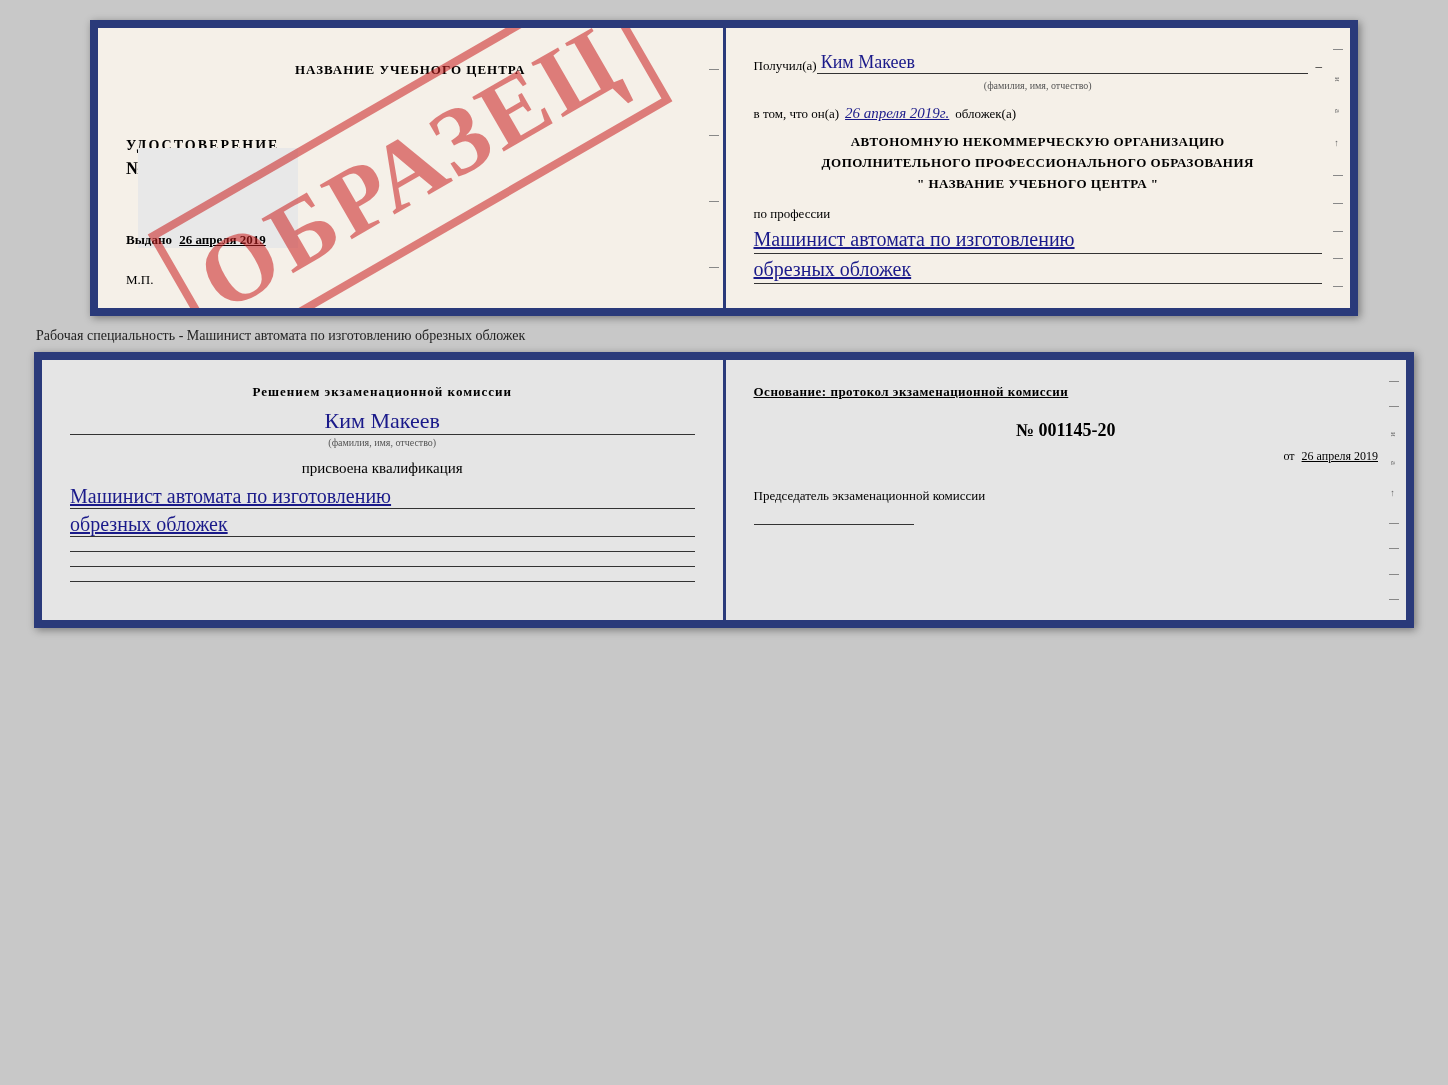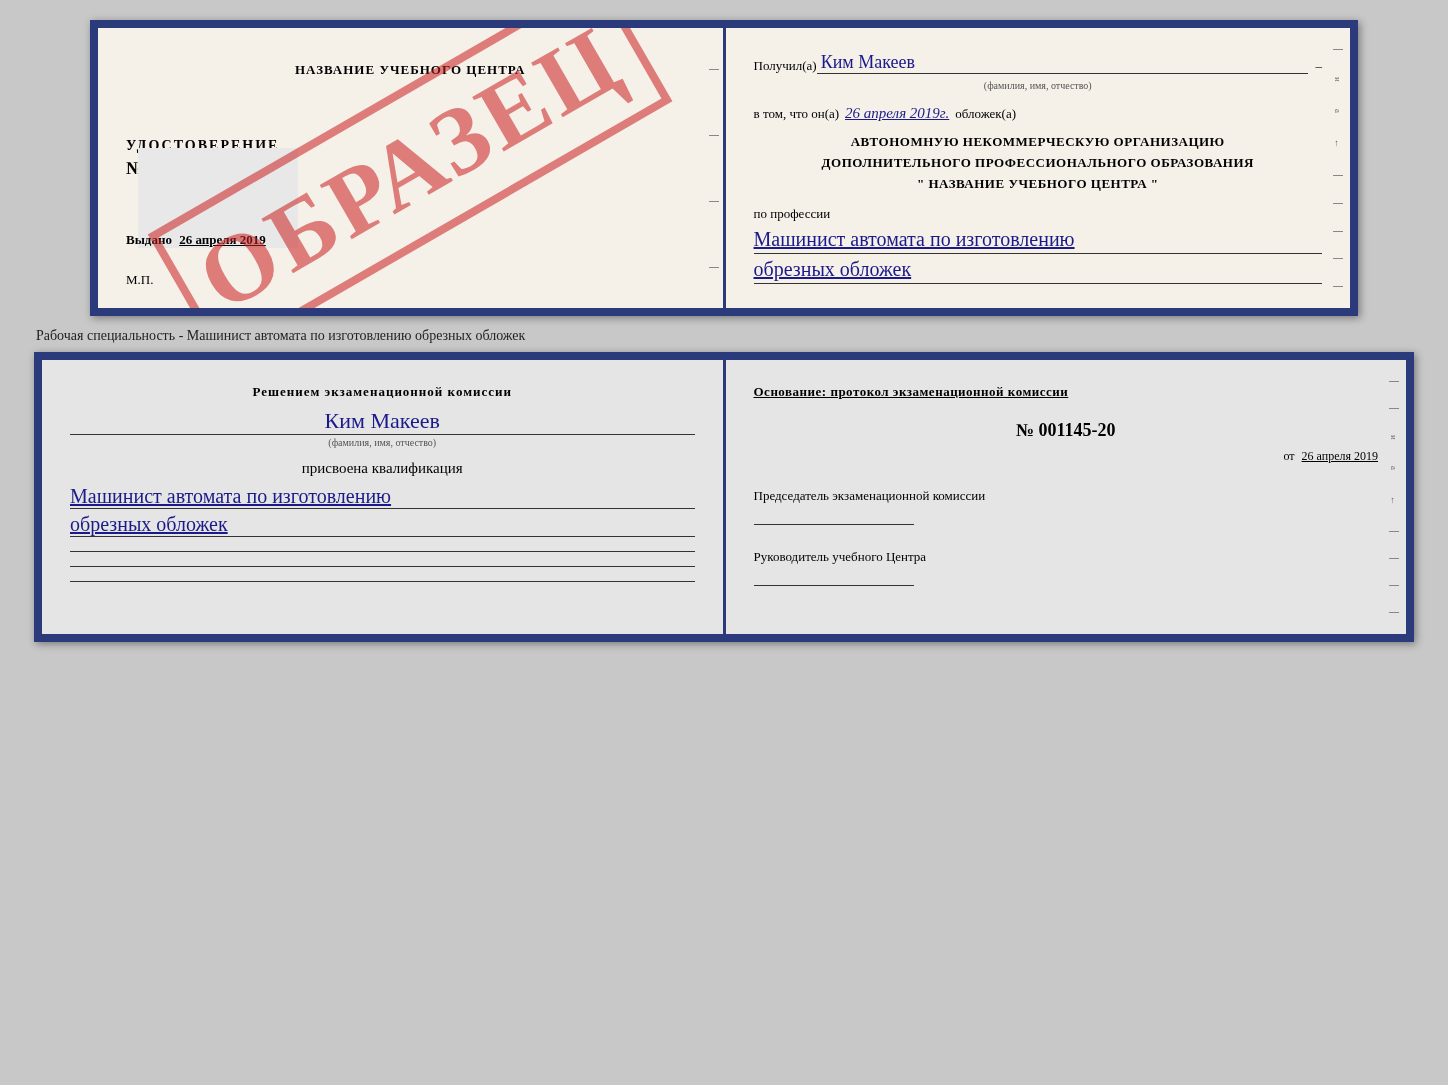--- a/index.html
+++ b/index.html
@@ -415,24 +415,20 @@
     <div class="ot-date">
       <span>от</span>
       <span style="text-decoration:underline; margin-left:4px;">26 апреля 2019</span>
     </div>
 
     <div class="sign-block">
       <div class="sign-label">Председатель экзаменационной комиссии</div>
       <div class="sign-line"></div>
     </div>
 
-    <div class="sign-block">
-      <div class="sign-label">Руководитель учебного Центра</div>
-      <div class="sign-line"></div>
-    </div>
 
     <div style="position:absolute;right:4px;top:0;bottom:0;display:flex;flex-direction:column;justify-content:space-around;align-items:center;padding:8px 0;width:16px;">
       <div style="width:10px;height:1px;background:#888;"></div>
       <div style="width:10px;height:1px;background:#888;"></div>
       <div style="font-size:9px;color:#666;writing-mode:vertical-rl;">и</div>
       <div style="font-size:9px;color:#666;writing-mode:vertical-rl;">а</div>
       <div style="font-size:9px;color:#666;writing-mode:vertical-rl;">←</div>
       <div style="width:10px;height:1px;background:#888;"></div>
       <div style="width:10px;height:1px;background:#888;"></div>
       <div style="width:10px;height:1px;background:#888;"></div>

